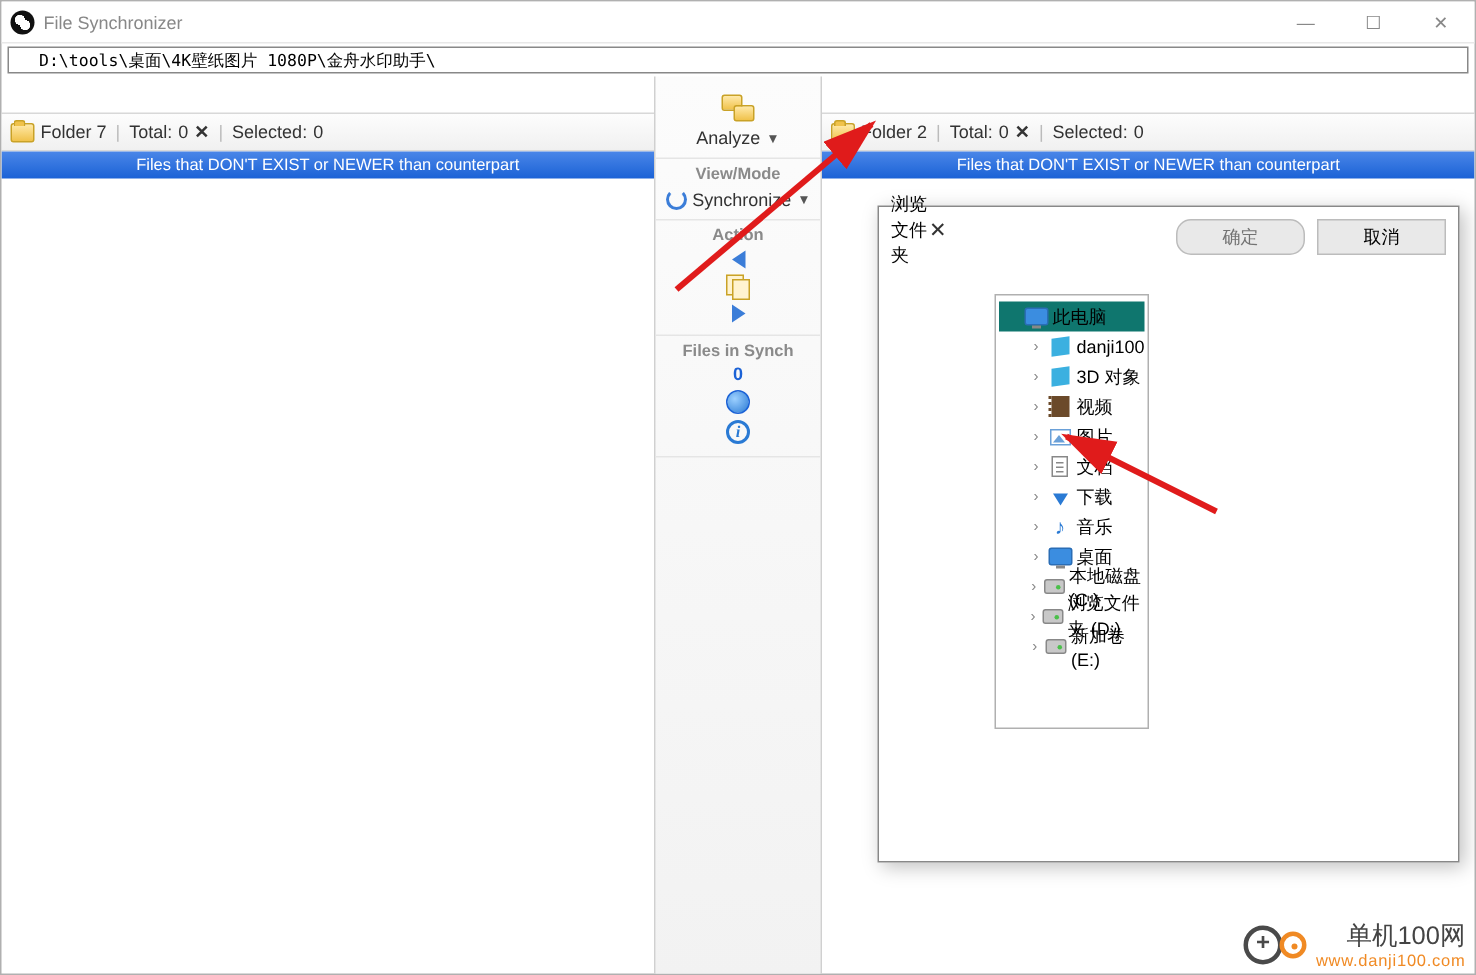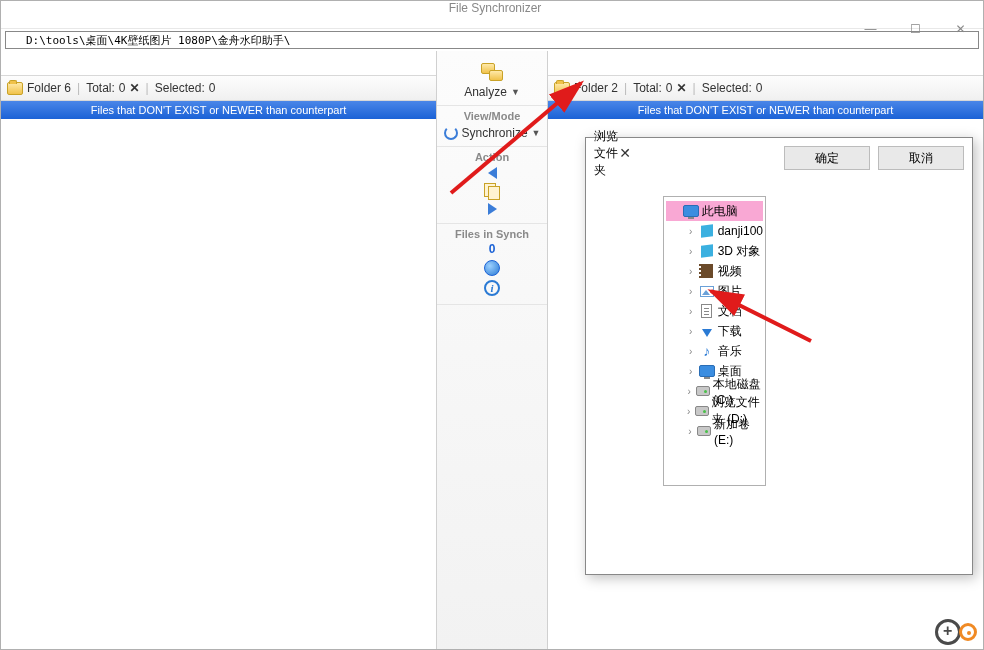--- a/index.html
+++ b/index.html
@@ -1,18 +1,18 @@
 <!DOCTYPE html>
 <html><head>
 <meta charset="utf-8">
 <style>
 * { box-sizing: border-box; margin: 0; padding: 0; font-family: "Microsoft YaHei", "Segoe UI", Tahoma, sans-serif; }
 body { width: 984px; height: 650px; background: #fff; overflow: hidden; position: relative; border: 1px solid #b0b0b0; }
 
-.titlebar { height: 28px; background: #fff; display: flex; align-items: center; padding-left: 6px; border-bottom: 1px solid #e8e8e8; flex-direction: column; }
+.titlebar { height: 28px; background: #fff; display: flex; align-items: center; padding-left: 6px; border-bottom: 1px solid #e8e8e8; }
 .titlebar .app-icon { width: 16px; height: 16px; background: #111; border-radius: 50%; position: relative; margin-right: 6px; }
 .titlebar .app-icon:after { content:""; position:absolute; inset:2px; background: radial-gradient(circle at 35% 35%, #fff 30%, transparent 31%), radial-gradient(circle at 65% 65%, #fff 30%, transparent 31%); border-radius:50%; }
 .titlebar .title { font-size: 12px; color: #888; }
 .titlebar .win-btns { margin-left: auto; display: flex; }
 .titlebar .win-btn { width: 45px; height: 28px; display:flex; align-items:center; justify-content:center; color:#888; font-size:12px; }
 
 .pathbar { height: 18px; border: 1px solid #888; margin: 2px 4px; font-size: 11px; padding: 1px 20px; font-family: "SimSun", monospace; white-space: nowrap; overflow: hidden; }
 
 .panes { display: flex; height: calc(100% - 48px); }
 .left-pane, .right-pane { flex: 1; display: flex; flex-direction: column; position: relative; }
@@ -47,38 +47,38 @@
 
 .dialog { position:absolute; right:10px; top:136px; width:388px; height:438px; background:#fff; border:1px solid #888; box-shadow:3px 3px 12px rgba(0,0,0,0.25); display:flex; flex-direction:row; }
 .dialog-title { height:30px; display:flex; align-items:center; padding:0 8px; font-size:12px; }
 .dialog-title span { flex:1; }
 .dialog-close { font-size:14px; color:#333; cursor:pointer; }
 .dialog-body { flex:1; padding:10px; }
 .tree-box { border:1px solid #b0b0b0; height:290px; padding:4px 2px; overflow:auto; font-size:12px; }
 .tree-row { display:flex; align-items:center; height:20px; padding-left:4px; gap:3px; }
 .tree-row.child { padding-left:20px; }
 .expander { width:10px; color:#888; font-size:10px; text-align:center; }
-.tree-row.selected { background:#f9a8d4; }
+.tree-row.selected { background:#0f766e; }
 .tree-icon { width:16px; height:14px; display:flex; align-items:center; justify-content:center; }
 .monitor-icon { width:16px; height:12px; background:#3b8de0; border:1px solid #2a6db5; border-radius:2px; position:relative; }
 .monitor-icon:after{content:"";position:absolute;left:4px;bottom:-3px;width:6px;height:2px;background:#888;}
 .cube-icon { width:12px; height:12px; background:#3bb0e0; transform:skewY(-8deg); }
 .film-icon { width:12px; height:14px; background:#6b4a2a; position:relative; }
 .film-icon:before{content:"";position:absolute;left:-2px;top:0;width:2px;height:100%;background:repeating-linear-gradient(#6b4a2a 0 2px,transparent 2px 4px);}
 .pic-icon { width:14px; height:11px; background:#fff; border:1px solid #6aa0d8; position:relative; }
 .pic-icon:after{content:"";position:absolute;left:1px;bottom:1px;width:0;height:0;border-left:4px solid transparent;border-right:4px solid transparent;border-bottom:5px solid #6aa0d8;}
 .doc-icon { width:11px; height:14px; background:#fff; border:1px solid #888; position:relative; }
 .doc-icon:before{content:"";position:absolute;left:2px;top:3px;right:2px;height:1px;background:#888;box-shadow:0 3px #888,0 6px #888;}
 .down-icon { width:0;height:0;border-left:5px solid transparent;border-right:5px solid transparent;border-top:8px solid #2a7ad4; margin-top:3px;}
 .music-icon { color:#2a7ad4; font-size:14px; line-height:14px; }
 .disk-icon { width:14px; height:10px; background:#c8c8c8; border:1px solid #888; border-radius:2px; position:relative; }
 .disk-icon:after{content:"";position:absolute;right:2px;top:3px;width:3px;height:3px;background:#4ac04a;border-radius:50%;}
 .dialog-buttons { display:flex; justify-content:flex-end; gap:8px; padding:8px; border-top:0; }
 .dlg-btn { width:86px; height:24px; font-size:12px; background:#e9e9e9; border:1px solid #bcbcbc; text-align:center; line-height:22px; }
-.dlg-btn.disabled { color:#000000; }
+.dlg-btn.disabled { color:#737373;border-radius:10px; }
 
 
 .arrow { position:absolute; pointer-events:none; }
 
 
 .watermark { position:absolute; right:6px; bottom:2px; text-align:right; }
 .wm-row { display:flex; align-items:center; justify-content:flex-end; gap:6px; }
 .wm-logo { width:42px; height:30px; position:relative; }
 .wm-logo .big{position:absolute;left:0;top:2px;width:26px;height:26px;border:3px solid #4a4a4a;border-radius:50%;}
 .wm-logo .big:after{content:"+";position:absolute;left:5px;top:0px;color:#4a4a4a;font-size:16px;font-weight:bold;}
@@ -101,21 +101,21 @@
 </div>
 
 <div class="pathbar">D:\tools\桌面\4K壁纸图片 1080P\金舟水印助手\</div>
 
 <div class="panes">
 
   <div class="left-pane">
     <div style="height:24px"></div>
     <div class="folder-bar">
       <div class="folder-icon"></div>
-      <span>Folder 6</span>
+      <span>Folder 7</span>
       <span class="sep">|</span>
       <span>Total:</span>
       <span>0</span>
       <span class="x-icon">✕</span>
       <span class="sep">|</span>
       <span>Selected:</span>
       <span>0</span>
     </div>
     <div class="blue-header">Files that DON'T EXIST or NEWER than counterpart</div>
   </div>
@@ -284,14 +284,18 @@
     </defs>
   <line x1="110" y1="60" x2="10" y2="10" stroke="#e01b1b" stroke-width="4" marker-end="url(#ah2)"></line>
 </svg>
 
 <div class="watermark">
   <div class="wm-row">
     <div class="wm-logo">
         <div class="big"></div>
         <div class="small"></div>
       </div>
+    <div>
+      <div class="wm-text1">单机100网</div>
+      <div class="wm-text2">www.danji100.com</div>
+    </div>
   </div>
 </div>
 
 </body></html>

